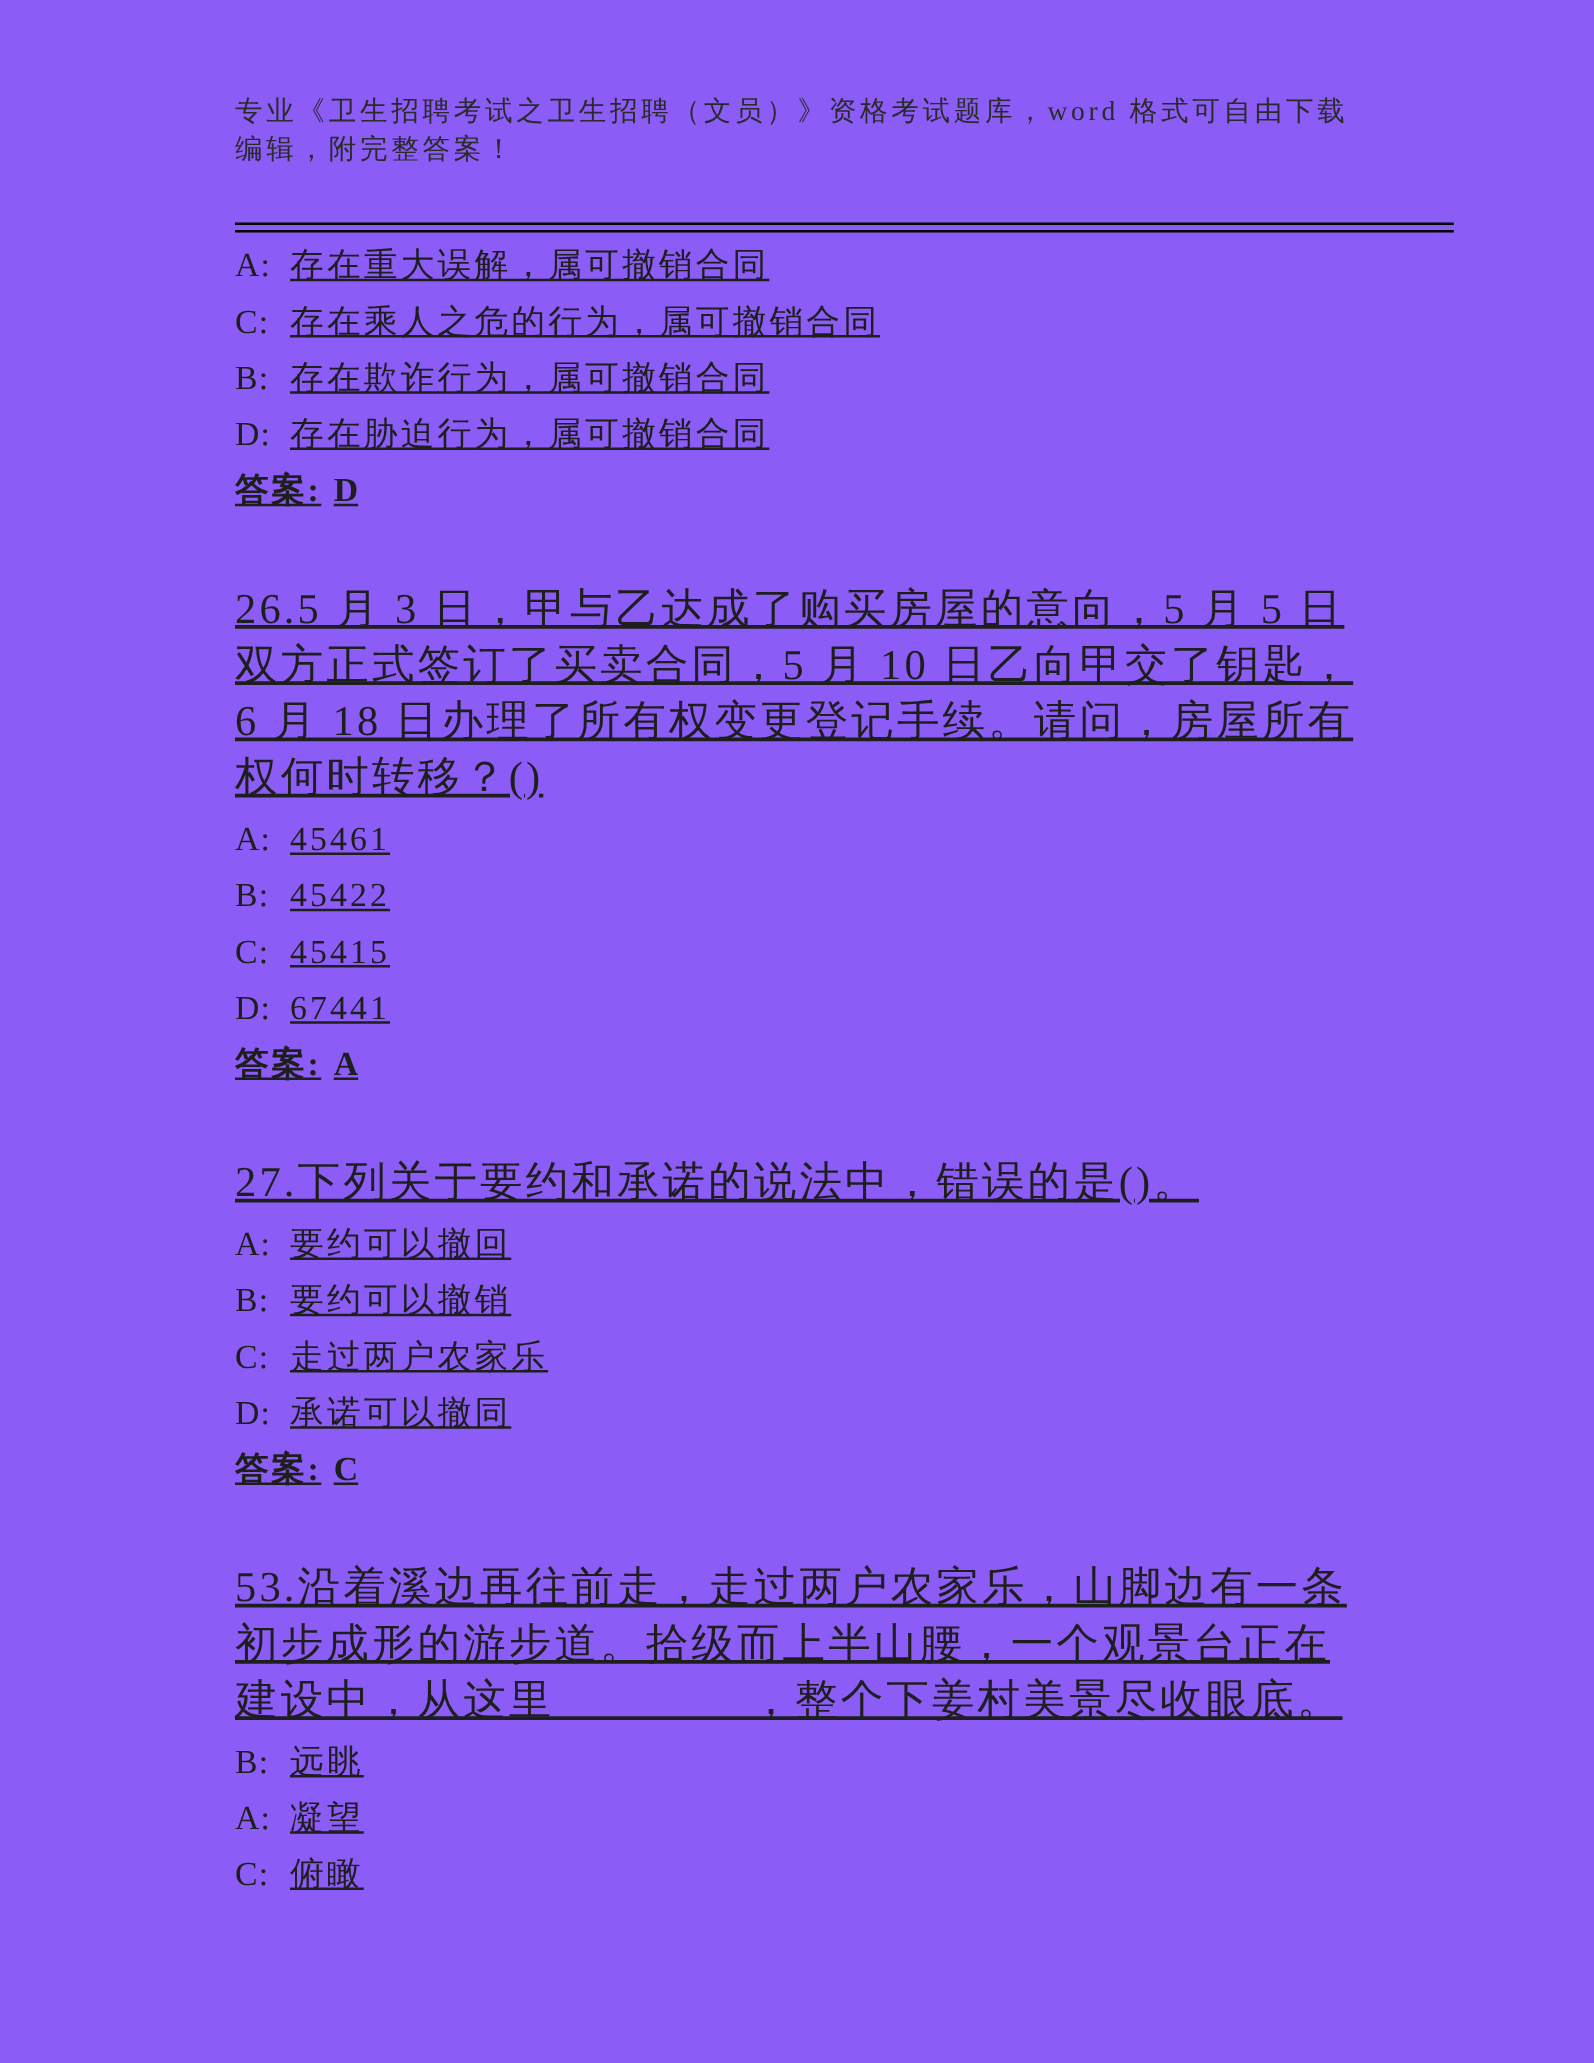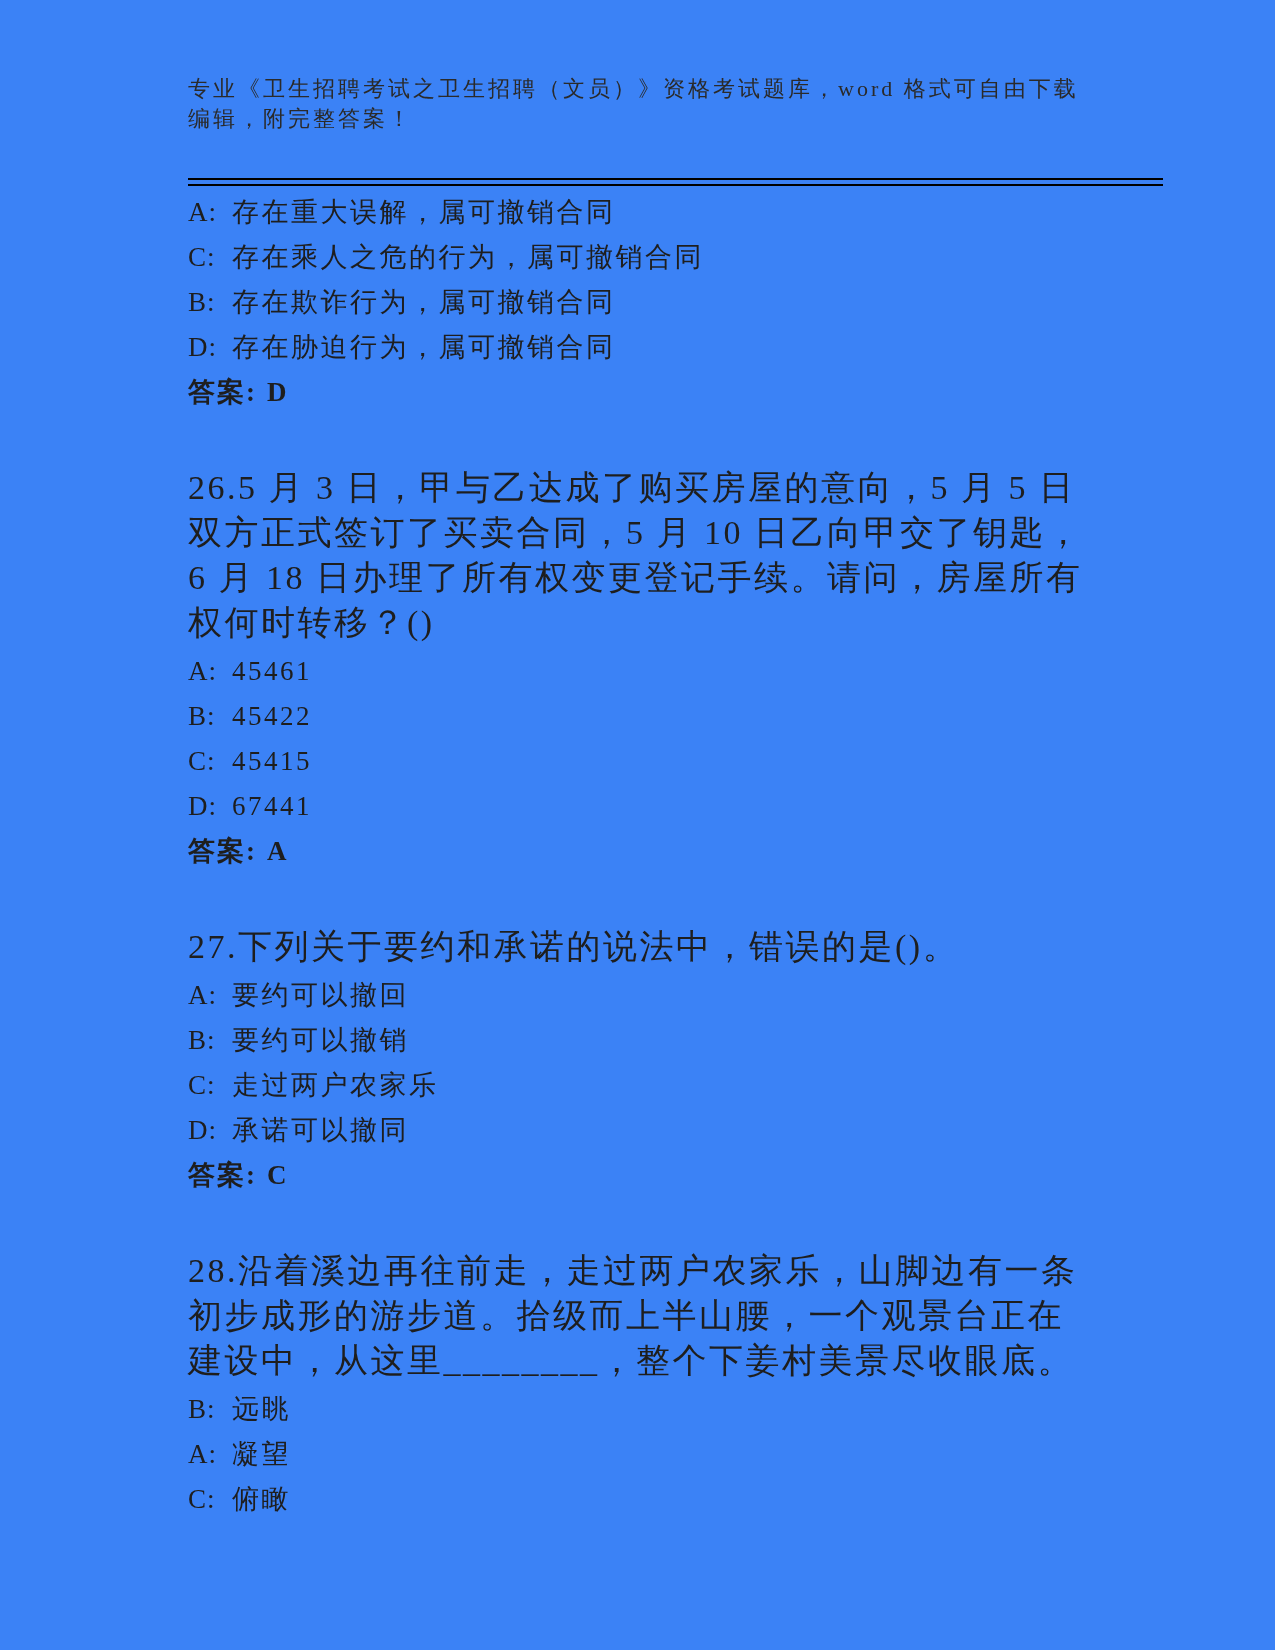--- a/index.html
+++ b/index.html
@@ -4,40 +4,40 @@
 <style>
   * { box-sizing: border-box; }
   html, body {
     margin: 0; padding: 0;
     background: #ffffff;
   }
   .page {
     position: relative;
     width: 1275px;
     height: 1650px;
-    background: #3b82f6;
+    background: #8b5cf6;
     padding: 74px 112px 0 188px;
     overflow: hidden;
     font-family: "Liberation Serif", "DejaVu Serif", serif;
     color: #1e1e1e;
   }
   .doc-header {
     font-size: 22px;
     line-height: 30px;
     letter-spacing: 3px;
     color: #2a2a2a;
   }
   .header-rule {
     margin-top: 44px;
     width: 975px;
     height: 8px;
     border-top: 2px solid #000;
     border-bottom: 2px solid #000;
   }
-  .qblock { margin-top: 50px; }
+  .qblock { margin-top: 50px; text-decoration: underline; }
   .qblock.first { margin-top: 0; }
   .stem {
     margin: 0;
     font-size: 34px;
     line-height: 45px;
     letter-spacing: 2.5px;
     max-width: 905px;
     text-align: left;
   }
   .options { margin-top: 4px; }
@@ -128,21 +128,21 @@
       <div class="opt">
         <span class="opt-key">D:</span><span class="opt-text">承诺可以撤同</span>
       </div>
     </div>
     <div class="answer">
       <span>答案:</span><span class="answer-value">C</span>
     </div>
   </section>
 
   <section class="qblock">
-    <p class="stem">28.沿着溪边再往前走，走过两户农家乐，山脚边有一条初步成形的游步道。拾级而上半山腰，一个观景台正在建设中，从这里________，整个下姜村美景尽收眼底。</p>
+    <p class="stem">53.沿着溪边再往前走，走过两户农家乐，山脚边有一条初步成形的游步道。拾级而上半山腰，一个观景台正在建设中，从这里________，整个下姜村美景尽收眼底。</p>
     <div class="options">
       <div class="opt">
         <span class="opt-key">B:</span><span class="opt-text">远眺</span>
       </div>
       <div class="opt">
         <span class="opt-key">A:</span><span class="opt-text">凝望</span>
       </div>
       <div class="opt">
         <span class="opt-key">C:</span><span class="opt-text">俯瞰</span>
       </div>

